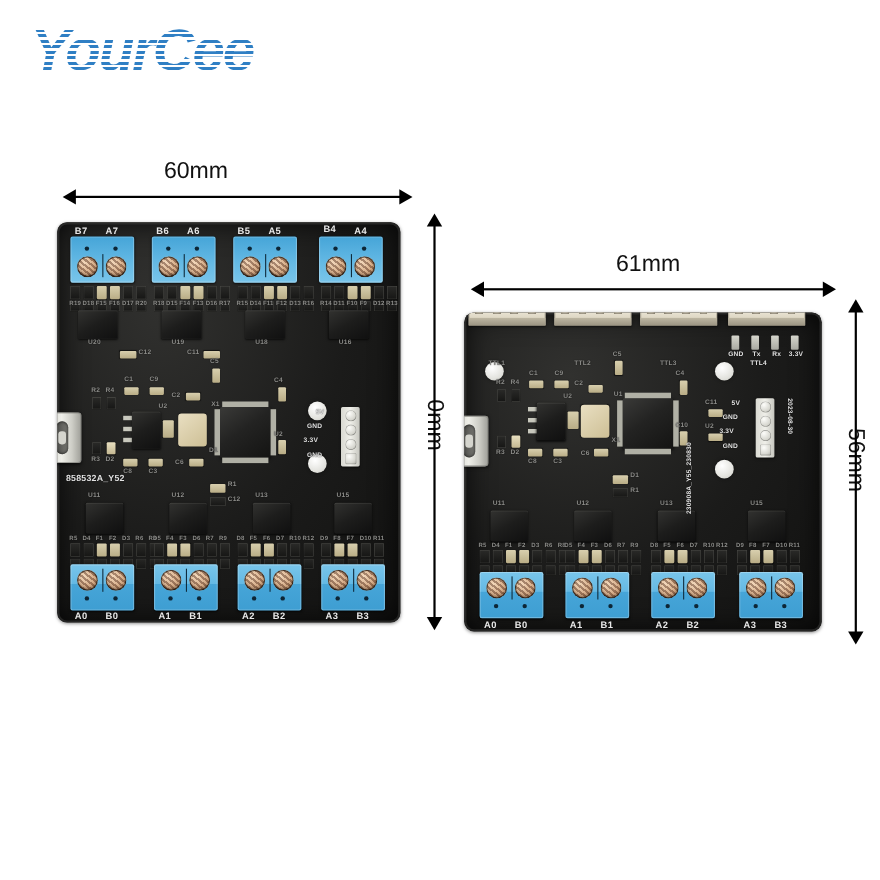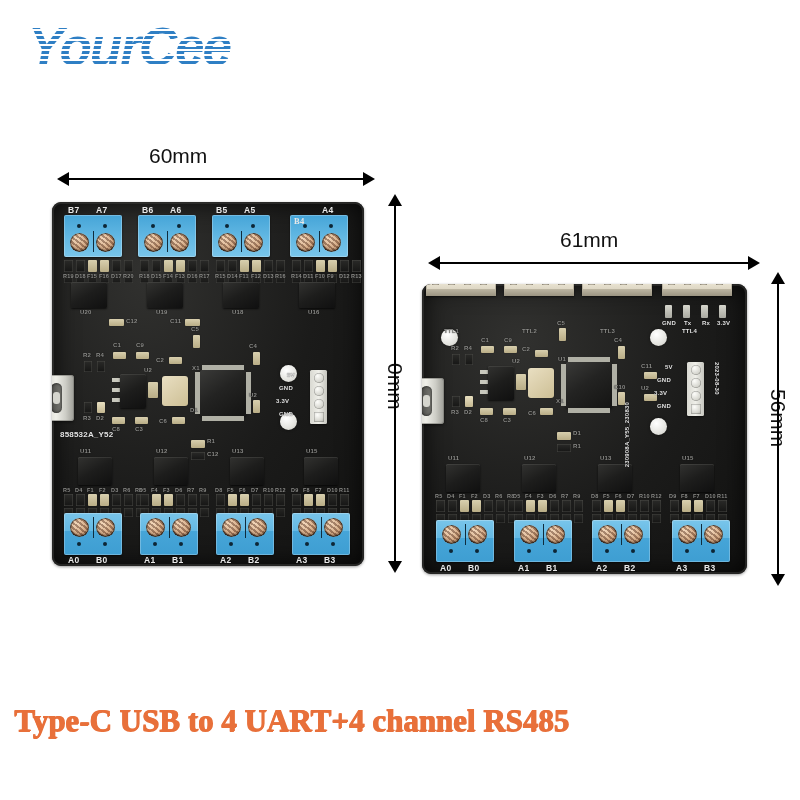--- a/index.html
+++ b/index.html
@@ -298,21 +298,21 @@
   <div class="term-lbl" style="left:164px; top:3px;">B5</div>
   <div class="term-lbl" style="left:192px; top:3px;">A5</div>
 
   <div class="term flip" style="left:238px; top:13px;">
     <div class="screw s1"></div>
       <div class="screw s2"></div>
     <div class="divider"></div>
       <div class="hole h1"></div>
       <div class="hole h2"></div>
   </div>
-  <div class="term-lbl" style="left:242px; top:14px;font-family:Liberation Serif, serif;">B4</div>
+  <div class="term-lbl" style="left:242px; top:1px;">B4</div>
   <div class="term-lbl" style="left:270px; top:3px;">A4</div>
 
   <div id="lb-top-passives">
       <div class="res" style="left: 12px; top: 58px; width: 9px; height: 12px;"></div>
       <div class="res" style="left: 12px; top: 72px; width: 9px; height: 9px; opacity: 0.85;"></div>
       <div class="silk dim" style="left: 11px; top: 71px; font-size: 5.5px;">R19</div>
       <div class="res" style="left: 24px; top: 58px; width: 9px; height: 12px;"></div>
       <div class="res" style="left: 24px; top: 72px; width: 9px; height: 9px; opacity: 0.85;"></div>
       <div class="silk dim" style="left: 23px; top: 71px; font-size: 5.5px;">D18</div>
       <div class="cap" style="left: 36px; top: 58px; width: 9px; height: 12px;"></div>
@@ -766,14 +766,13 @@
       <div class="screw s2"></div>
     <div class="divider"></div>
       <div class="hole h1"></div>
       <div class="hole h2"></div>
   </div>
   <div class="term-lbl" style="left:254px; top:279px;">A3</div>
   <div class="term-lbl" style="left:282px; top:279px;">B3</div>
 </div>
 
 <div id="caption">
-  <div>Type-C USB to 4 UART+4 channel RS485</div>
 </div>
 
 </body></html>

